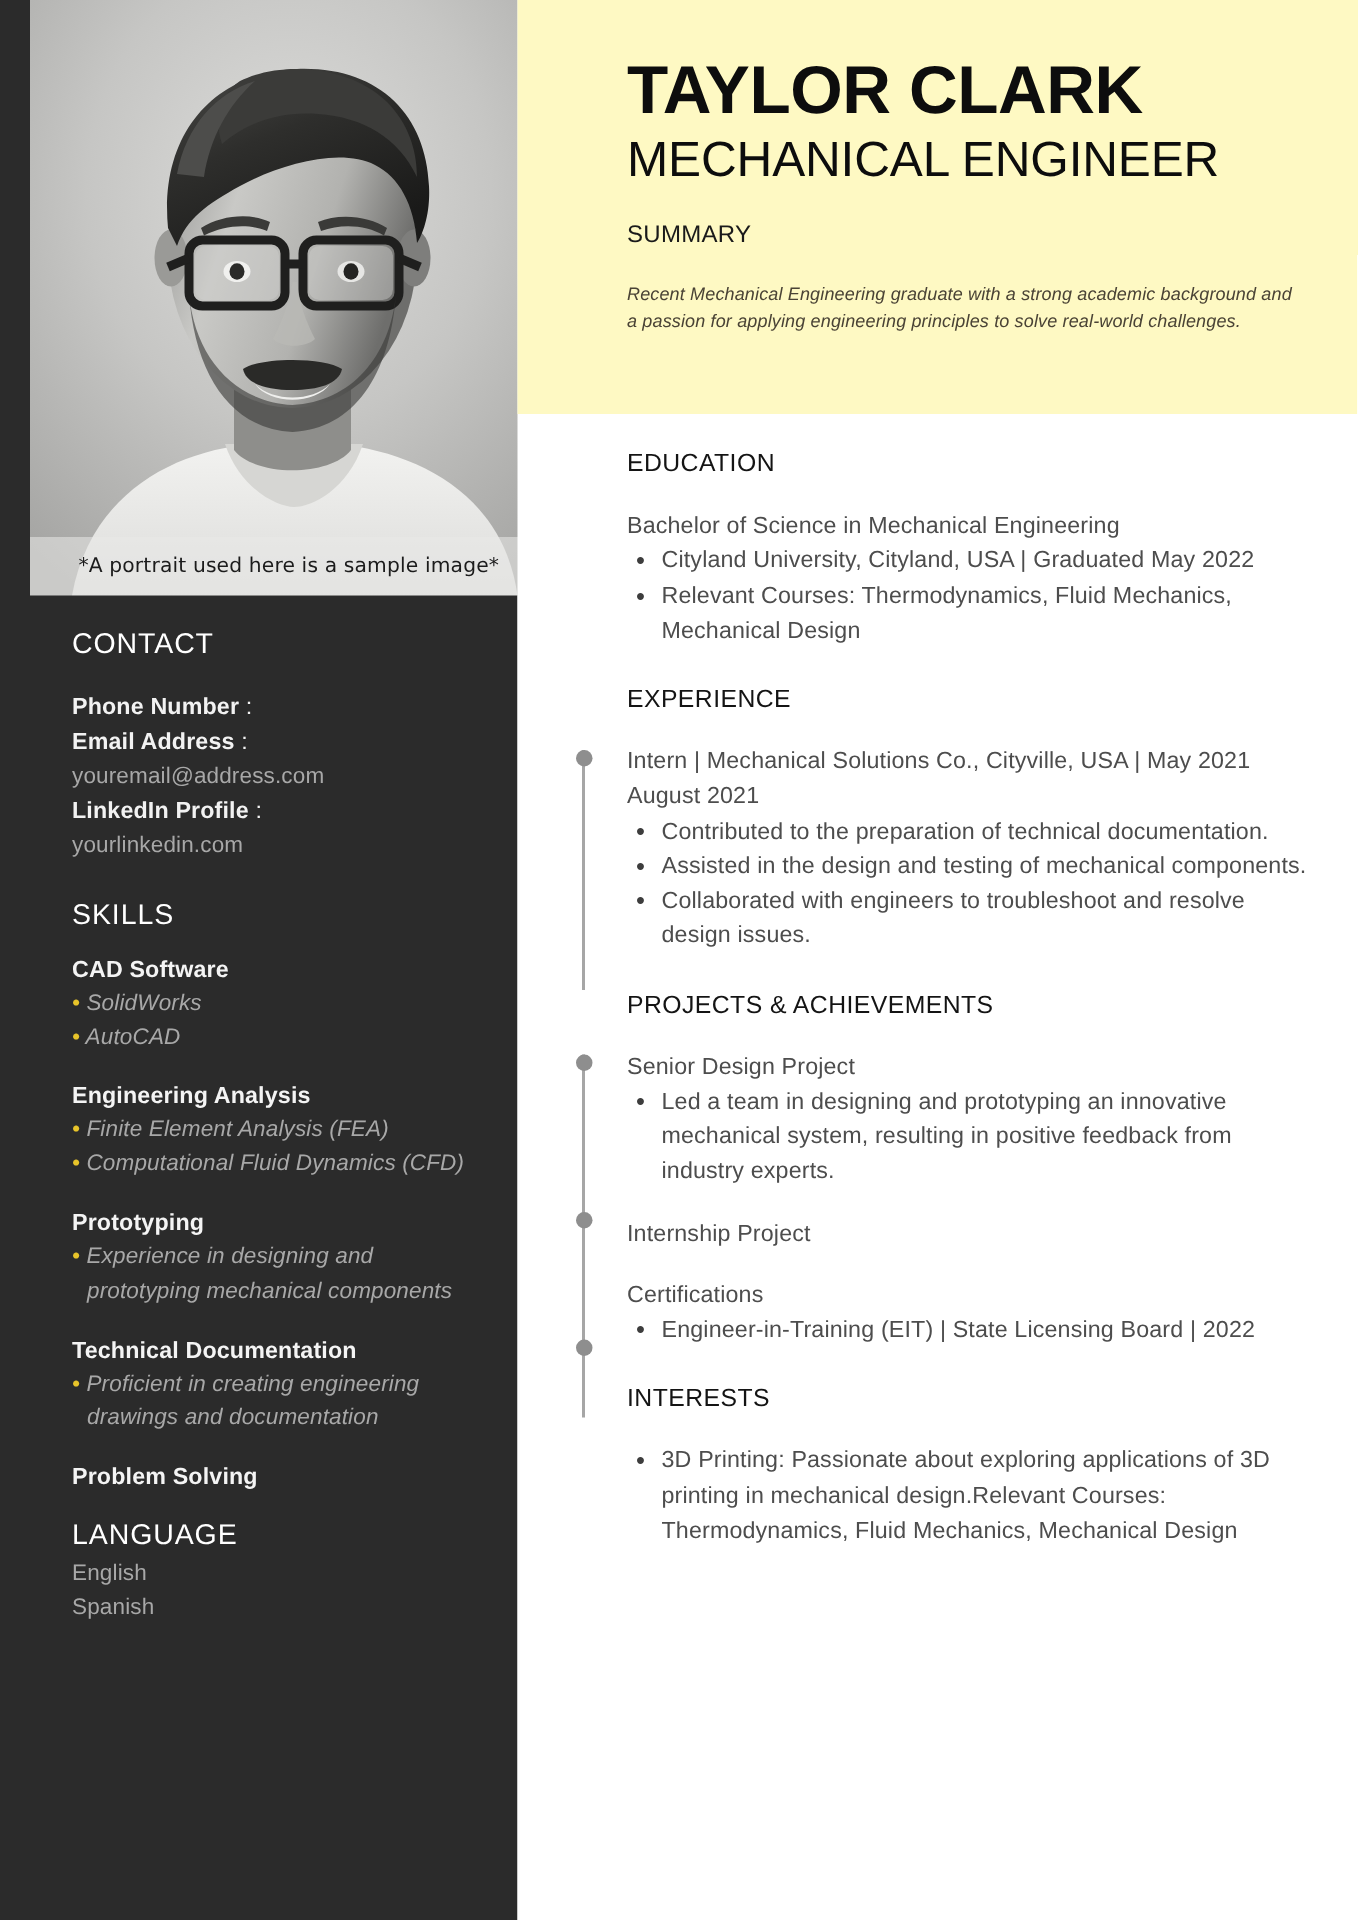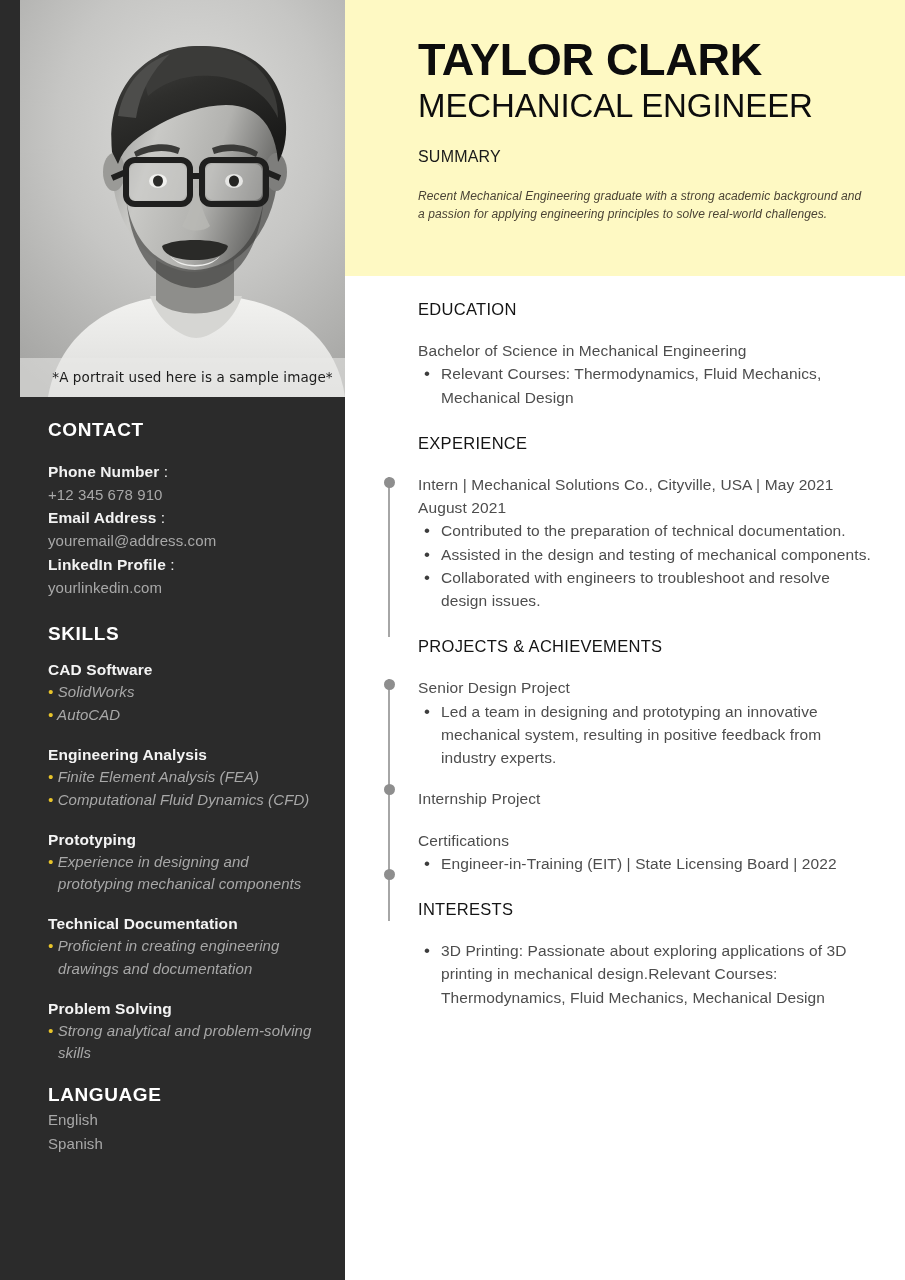--- a/index.html
+++ b/index.html
@@ -51,21 +51,21 @@
     font-family: "DejaVu Sans", sans-serif;
   }
 
   .sidebar {
     padding: 22px 28px 0 28px;
     color: #ffffff;
   }
 
   .side-head {
     font-size: 19px;
-    font-weight: 700;
+    font-weight: 400;
     letter-spacing: .6px;
     color: #ffffff;
     margin-bottom: 20px;
   }
   .side-head.tight { margin-bottom: 16px; margin-top: 24px; }
 
   .contact-rows { margin-bottom: 22px; }
 
   .c-label {
     font-size: 15.5px;
@@ -295,21 +295,20 @@
       </svg>
       <div class="photo-caption">*A portrait used here is a sample image*</div>
     </div>
 
     <div class="sidebar">
 
       <div class="side-head">CONTACT</div>
 
       <div class="contact-rows">
         <div class="c-label"><span>Phone Number</span><span class="colon"> :</span></div>
-        <div class="c-value">+12 345 678 910</div>
         <div class="c-label"><span>Email Address</span><span class="colon"> :</span></div>
         <div class="c-value">youremail@address.com</div>
         <div class="c-label"><span>LinkedIn Profile</span><span class="colon"> :</span></div>
         <div class="c-value">yourlinkedin.com</div>
       </div>
 
       <div class="side-head tight">SKILLS</div>
 
       <div class="skill-group">
         <div class="skill-title">CAD Software</div>
@@ -328,21 +327,20 @@
         <div class="skill-item"><span class="sbul">•</span> <span>Experience in designing and prototyping mechanical components</span></div>
       </div>
 
       <div class="skill-group">
         <div class="skill-title">Technical Documentation</div>
         <div class="skill-item"><span class="sbul">•</span> <span>Proficient in creating engineering drawings and documentation</span></div>
       </div>
 
       <div class="skill-group">
         <div class="skill-title">Problem Solving</div>
-        <div class="skill-item"><span class="sbul">•</span> <span>Strong analytical and problem-solving skills</span></div>
       </div>
 
       <div class="side-head" style="margin-bottom:2px">LANGUAGE</div>
       <div class="lang-item">English</div>
       <div class="lang-item">Spanish</div>
 
     </div>
   </div>
 
   <div class="right-col">
@@ -352,20 +350,21 @@
       <div class="role">MECHANICAL ENGINEER</div>
       <div class="sum-label">SUMMARY</div>
       <div class="sum-text">Recent Mechanical Engineering graduate with a strong academic background and a passion for applying engineering principles to solve real-world challenges.</div>
     </div>
 
     <div class="body-area">
 
       <div class="sec-head">EDUCATION</div>
       <div class="entry-title">Bachelor of Science in Mechanical Engineering</div>
       <ul class="bul">
+        <li>Cityland University, Cityland, USA | Graduated May 2022</li>
         <li>Relevant Courses: Thermodynamics, Fluid Mechanics, Mechanical Design</li>
       </ul>
 
       <div class="sec-head gap-top">EXPERIENCE</div>
       <div class="rail-wrap">
         <div class="tl" style="top:4px;height:160px;left:-30px;">
           <div class="tl-dot" style="top:0px;"></div>
         </div>
         <div class="entry-title">Intern | Mechanical Solutions Co., Cityville, USA | May 2021 August 2021</div>
         <ul class="bul">

